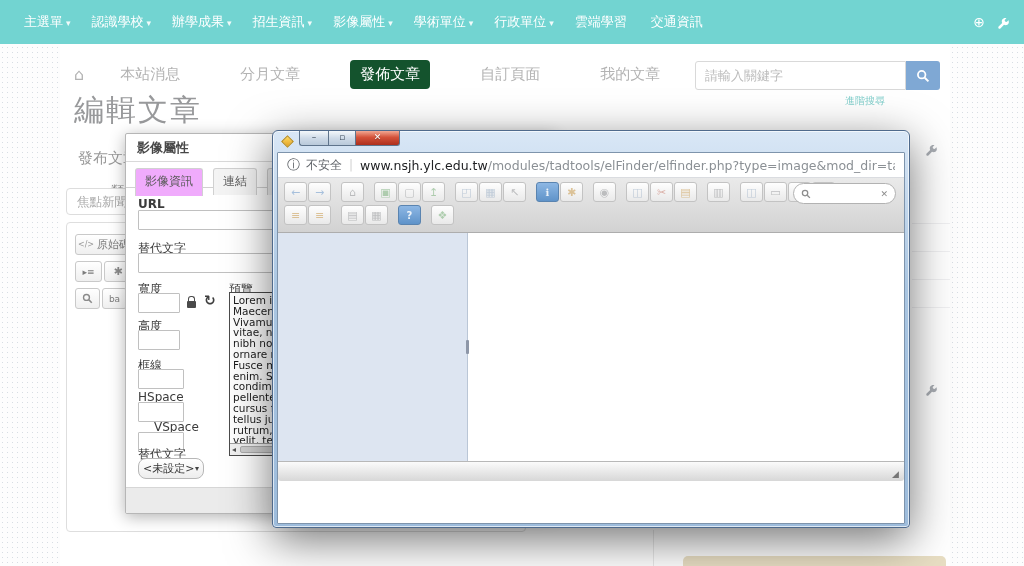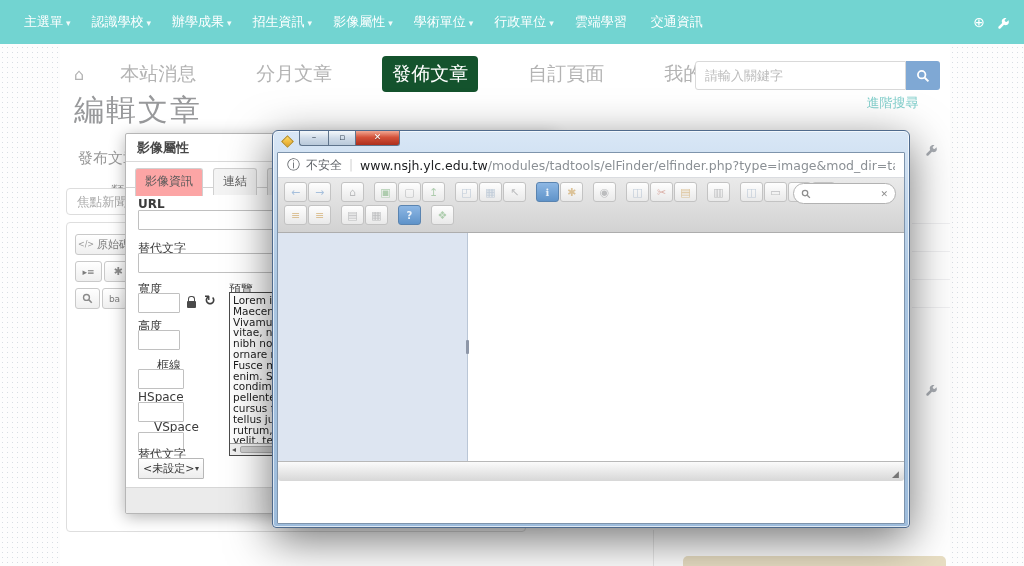--- a/index.html
+++ b/index.html
@@ -21,30 +21,30 @@
   .topnav { display:flex; align-items:center; margin-left:24px; }
   .topnav .mi { font-size:13px; margin-right:21px; white-space:nowrap; cursor:default; }
   .topnav .mi .caret { font-size:9px; margin-left:3px; opacity:.9; }
   .topbar-right { margin-left:auto; display:flex; align-items:center; margin-right:14px; }
   .topbar-right .tic { font-size:14px; margin-left:12px; }
   .wrench-svg { width:13px; height:13px; vertical-align:middle; }
 
   
   .tabbar { position:absolute; left:74px; top:58px; height:32px; display:flex; align-items:center; z-index:2; }
   .tabbar .home { font-size:16px; color:#b3b3b3; margin-right:26px; }
-  .tabbar .titem { font-size:19px; color:#b3b3b3; margin-right:40px; white-space:nowrap; padding:5px 10px; border-radius:4px; }
+  .tabbar .titem { font-size:15px; color:#b3b3b3; margin-right:40px; white-space:nowrap; padding:5px 10px; border-radius:4px; }
   .tabbar .titem.active { background:#14532d; color:#fff; }
   .tabbar .ticon { color:#b3b3b3; margin-right:28px; font-size:13px; }
   .tabbar .gridglyph { letter-spacing:-2px; font-size:11px; }
 
   .searchbox { position:absolute; left:695px; top:61px; width:211px; height:29px; border:1px solid #d9d9d9; border-radius:3px 0 0 3px; background:#fff; z-index:2; }
   .searchbox input { width:100%; height:100%; border:none; outline:none; padding:0 9px; font-size:13px; color:#555; background:transparent; font-family:Liberation Serif, serif; }
   .searchbox input::placeholder { color:#bcbcbc; }
   .searchbtn { position:absolute; left:906px; top:61px; width:34px; height:29px; background:#7fa8d4; border-radius:0 3px 3px 0; display:flex; align-items:center; justify-content:center; color:#fff; z-index:2; }
-  .adv-link { position:absolute; left:845px; top:94px; width:95px; text-align:center; font-size:13px; color:#82cfcc; z-index:2; }
+  .adv-link { position:absolute; left:845px; top:94px; width:95px; text-align:left; font-size:10px; color:#82cfcc; z-index:2; }
 
   .page-title { position:absolute; left:74px; top:90px; font-size:30px; color:#98999b; letter-spacing:2px; z-index:1; }
   .section-label { position:absolute; left:78px; top:149px; font-size:15px; color:#9a9a9a; z-index:1; }
   .partial-label { position:absolute; left:111px; top:182px; font-size:13px; color:#8a8a8a; z-index:1; }
   .focus-box { position:absolute; left:66px; top:188px; width:96px; height:27px; border:1px solid #ddd; border-radius:4px; color:#a9a9a9; font-size:12.5px; line-height:25px; padding-left:10px; background:#fff; z-index:1; white-space:nowrap; }
 
   .editor-frame { position:absolute; left:66px; top:222px; width:460px; height:310px; border:1px solid #dedede; border-radius:4px; background:#fff; z-index:1; }
   .ckbtn { position:absolute; border:1px solid #c9c9c9; border-radius:3px; background:linear-gradient(#fff,#efefef); color:#7c7c7c; font-size:11px; display:flex; align-items:center; justify-content:center; gap:3px; }
   .ckbtn .small-ic { font-size:8px; color:#999; }
   .ck-src { left:8px; top:11px; width:58px; height:21px; }
@@ -52,27 +52,27 @@
   .ck-b2 { left:37px; top:38px; width:35px; height:21px; }
   .ck-b3 { left:8px; top:65px; width:25px; height:21px; }
   .ck-b4 { left:35px; top:65px; width:25px; height:21px; }
   .mag-gray { color:#8a8a8a; }
 
   
   .dialog { position:absolute; left:125px; top:133px; width:430px; height:381px; background:#fff; border:1px solid #b6b6b6; border-radius:2px; box-shadow:0 3px 16px rgba(0,0,0,.3); z-index:10; }
   .dlg-header { height:28px; line-height:28px; padding-left:11px; font-size:13px; font-weight:bold; color:#474747; border-bottom:1px solid #d9d9d9; }
   .dlg-tabs { padding:5px 9px 0 9px; border-bottom:1px solid #d1d1d1; height:26px; }
   .dtab { display:inline-block; padding:4px 9px 5px; border:1px solid #d1d1d1; border-bottom:none; border-radius:3px 3px 0 0; background:#f4f4f4; color:#5a5a5a; font-size:12px; margin-right:5px; position:relative; top:1px; }
-  .dtab.active { background:#fca5a5; padding-bottom:6px; }
+  .dtab.active { background:#f0abfc; padding-bottom:6px; }
   .dlbl { position:absolute; font-size:12px; color:#3b3b3b; white-space:nowrap; }
   .dinp { position:absolute; height:20px; border:1px solid #c0c0c0; background:#fff; border-radius:1px; font-family:inherit; }
   .lock-ic { position:absolute; left:61px; top:167px; width:9px; height:7px; background:#4a4a4a; border-radius:1px; }
   .lock-ic:before { content:""; position:absolute; top:-5px; left:1px; width:5px; height:5px; border:1.5px solid #4a4a4a; border-bottom:none; border-radius:3px 3px 0 0; }
   .reset-ic { position:absolute; left:78px; top:158px; font-size:14px; font-weight:bold; color:#3f3f3f; }
-  .ckselect { position:absolute; left:12px; top:324px; width:66px; height:21px; border:1px solid #b7b7b7; border-radius:1px; background:linear-gradient(#fff,#ededed); font-size:11px; color:#333; display:flex; align-items:center; padding:0 4px; justify-content:space-between; }
+  .ckselect { position:absolute; left:12px; top:324px; width:66px; height:21px; border:1px solid #b7b7b7; border-radius:8px; background:linear-gradient(#fff,#ededed); font-size:11px; color:#333; display:flex; align-items:center; padding:0 4px; justify-content:space-between; }
   .ckselect .sel-caret { font-size:8px; color:#444; }
   .preview-box { position:absolute; left:103px; top:158px; width:311px; height:164px; border:1px solid #4a4a4a; background:#fff; overflow:hidden; }
   .preview-text { padding:2px 3px; font-size:10.5px; line-height:10.8px; color:#1c1c1c; height:150px; overflow:hidden; }
   .preview-hscroll { position:absolute; left:0; bottom:0; width:100%; height:12px; background:#f1f1f1; border-top:1px solid #9d9d9d; display:flex; align-items:center; }
   .preview-hscroll .arr { font-size:8px; color:#555; margin-left:2px; }
   .preview-hscroll .thumb { margin-left:4px; width:70px; height:7px; background:#cfcfcf; border:1px solid #ababab; border-radius:2px; }
   .dlg-footer { position:absolute; left:0; bottom:0; width:100%; height:26px; background:#ebebeb; border-top:1px solid #d6d6d6; border-radius:0 0 2px 2px; }
 
   
   .chrome-win { position:absolute; left:272px; top:130px; width:638px; height:398px; z-index:20;
@@ -240,21 +240,21 @@
   <input class="dinp" style="left: 12px; top: 119px; width: 396px;">
 
   <div class="dlbl" style="left:12px; top:147px;">寬度</div>
   <input class="dinp" style="left: 12px; top: 159px; width: 42px;">
   <span class="lock-ic"></span>
   <span class="reset-ic">↻</span>
 
   <div class="dlbl" style="left:12px; top:184px;">高度</div>
   <input class="dinp" style="left: 12px; top: 196px; width: 42px;">
 
-  <div class="dlbl" style="left:12px; top:223px;margin-left:19px;">框線</div>
+  <div class="dlbl" style="left:12px; top:223px;">框線</div>
   <input class="dinp" style="left: 12px; top: 235px; width: 46px;">
 
   <div class="dlbl" style="left:12px; top:256px;">HSpace</div>
   <input class="dinp" style="left: 12px; top: 268px; width: 46px;">
 
   <div class="dlbl" style="left:28px; top:286px;">VSpace</div>
   <input class="dinp" style="left: 12px; top: 298px; width: 46px;">
 
   <div class="dlbl" style="left:12px; top:312px;">替代文字</div>
   <div class="ckselect">

